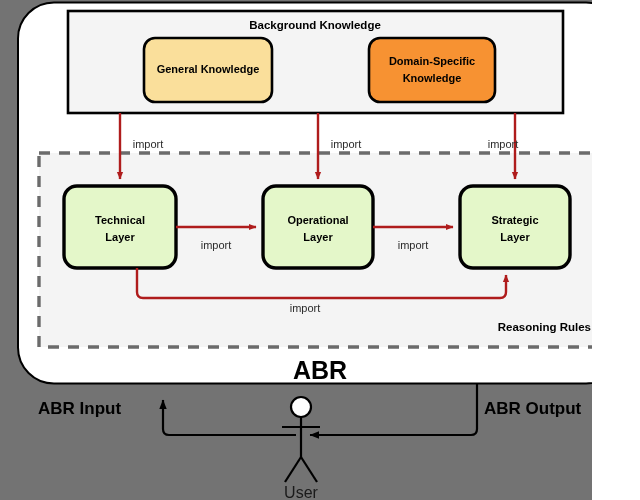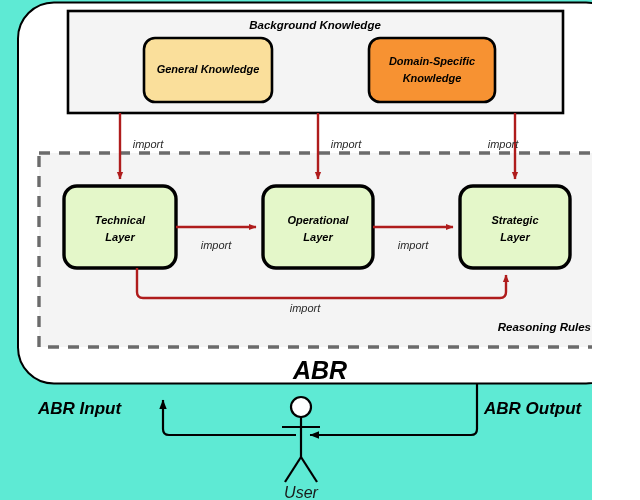--- a/index.html
+++ b/index.html
@@ -7,23 +7,22 @@
     padding: 0;
     background: #ffffff;
   }
   body {
     font-family: "Liberation Sans", sans-serif;
   }
   #stage {
     position: relative;
     width: 592px;
     height: 500px;
-    background: #5eead4;
+    background: #737373;
     overflow: hidden;
-    font-style: italic;
   }
   #diagram-svg {
     position: absolute;
     left: 0;
     top: 0;
     width: 640px;
     height: 500px;
   }
   .lbl {
     font-family: "Liberation Sans", sans-serif;

